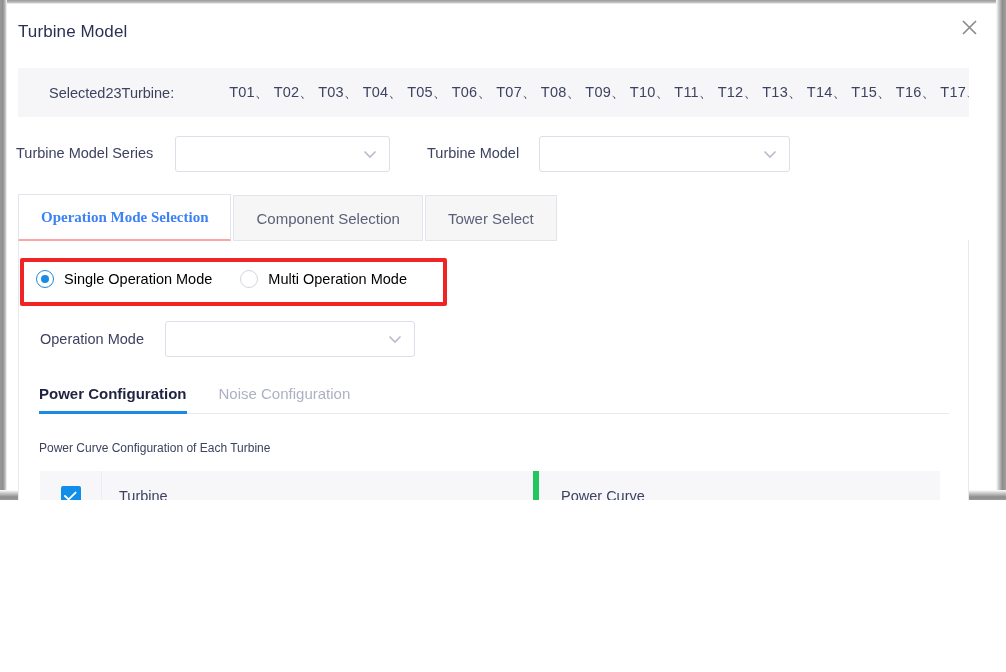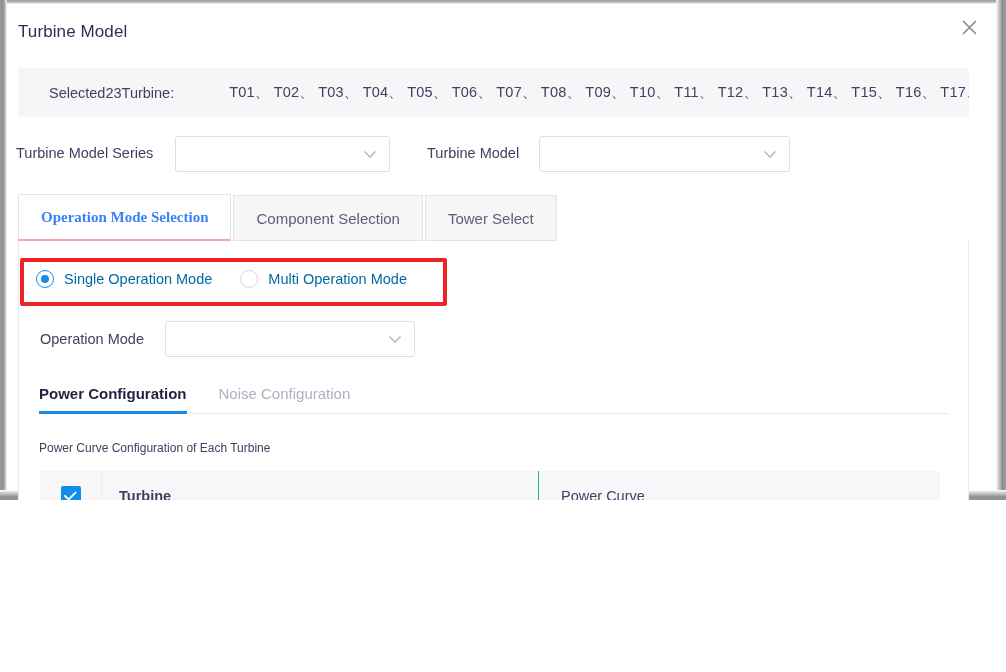--- a/index.html
+++ b/index.html
@@ -91,21 +91,21 @@
     position: absolute; left: 36px; top: 270px;
     display: flex; align-items: center; z-index: 5;
   }
   .radio-item { display:flex; align-items:center; margin-right: 28px; cursor: pointer; }
   .radio-dot { width: 18px; height: 18px; border-radius: 50%; border: 1px solid #d3d6e2; background: #fff; position: relative; }
   .radio-item.sel .radio-dot { border: 1px solid #1a8ae5; }
   .radio-item.sel .radio-dot::after {
     content:''; position:absolute; left:4px; top:4px; width:8px; height:8px;
     border-radius:50%; background:#1a8ae5;
   }
-  .radio-label { font-size: 14.5px; color: #0369a1; margin-left: 10px; }
+  .radio-label { font-size: 14.5px; color: #000000; margin-left: 10px; }
 
   .om-label { position: absolute; left: 40px; top: 331px; font-size: 14.5px; color: #3d4260; }
   .sb-3 { left: 165px; top: 321px; width: 250px; }
 
   
   .subtabs { position: absolute; left: 39px; top: 385px; width: 910px; }
   .subtab-row { display:flex; align-items:flex-end; }
   .subtab { font-size: 15px; padding-bottom: 11px; margin-right: 32px; cursor: pointer; position: relative; }
   .subtab.active { color: #1f2340; font-weight: bold; }
   .subtab.active::after { content:''; position:absolute; left:0; right:0; bottom:-1px; height:3px; background:#1a8ae5; }
@@ -117,21 +117,21 @@
   
   .tbl { position: absolute; left: 40px; top: 471px; width: 900px; }
   .tbl-row { display: flex; align-items: center; height: 50px; }
   .tbl-head { background: #f7f7f9; height: 50px; }
   .tbl-row.alt { background: #f8f8fa; text-align: center; }
   .c-check { width: 62px; display:flex; align-items:center; justify-content:center; }
   .c-turb  { width: 437px; padding-left: 17px; font-size: 14.5px; color: #3d4260; }
   .c-pcurve{ flex: 1; padding-left: 22px; font-size: 14.5px; color: #3d4260; }
   .tbl-head .c-turb, .tbl-head .c-pcurve { color: #3d4260; }
   .tbl-head .c-check { border-right: 1px solid #eceef4; height: 50px; }
-  .tbl-head .c-turb { border-right: 1px solid #22c55e; height: 50px; display:flex; align-items:center;font-weight:bold; }
+  .tbl-head .c-turb { border-right: 6px solid #22c55e; height: 50px; display:flex; align-items:center; }
   .chk {
     width: 20px; height: 20px; border-radius: 2px; background: #108ee9;
     display:flex; align-items:center; justify-content:center; cursor: pointer;
   }
   .chk svg { display:block; }
   .row-select {
     width: 250px; height: 32px; border: 1px solid #dcdfe9; border-radius: 3px;
     background:#fff; display:flex; align-items:center; justify-content:flex-end;
     padding-right: 12px; cursor:pointer;
   }

